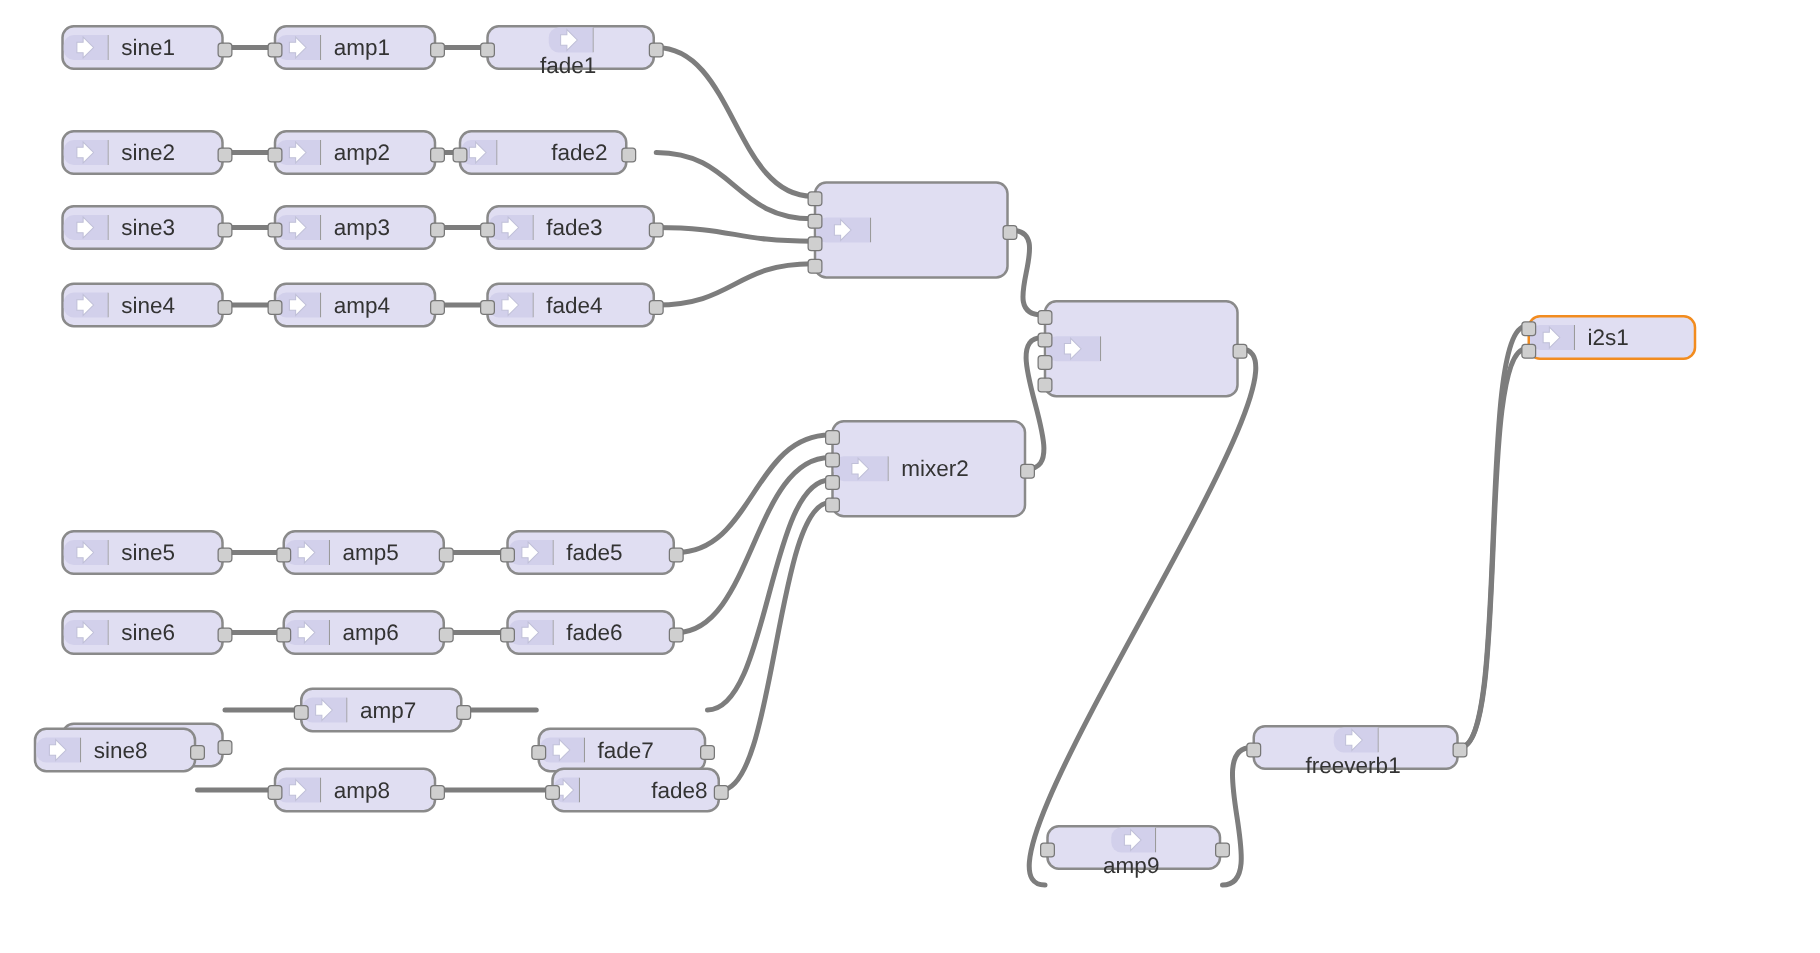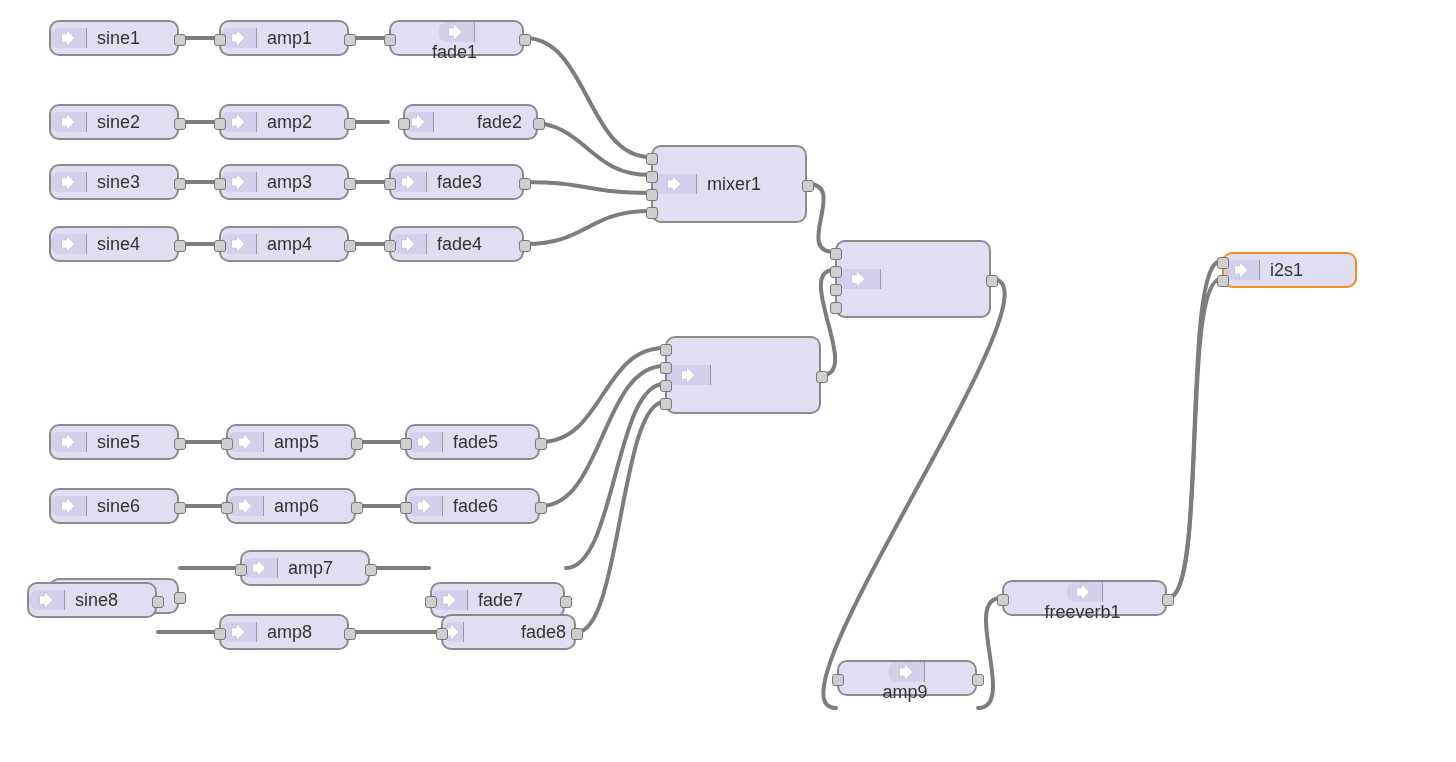--- a/index.html
+++ b/index.html
@@ -141,21 +141,21 @@
     <div class="node" style="left: 219px; top: 104px; width: 130px;">
       <div class="icon-wrap">
         <svg class="arrow-icon" viewBox="0 0 24 24">
     <path d="M3 7 h6 v-5 l10 10 -10 10 v-5 h-6 z" fill="#fff" stroke="#c0c0d8" stroke-width="1"></path>
   </svg>
       </div>
       <div class="label">amp2</div>
       <div class="port" style="left: -7px; top: 12px;"></div>
       <div class="port" style="left: 123px; top: 12px;"></div>
     </div>
-    <div class="node" style="left: 403px; top: 104px; width: 135px; gap: 33px;">
+    <div class="node" style="left: 367px; top: 104px; width: 135px; gap: 33px;">
       <div class="icon-wrap">
         <svg class="arrow-icon" viewBox="0 0 24 24">
     <path d="M3 7 h6 v-5 l10 10 -10 10 v-5 h-6 z" fill="#fff" stroke="#c0c0d8" stroke-width="1"></path>
   </svg>
       </div>
       <div class="label">fade2</div>
       <div class="port" style="left: -7px; top: 12px;"></div>
       <div class="port" style="left: 128px; top: 12px;"></div>
     </div>
     <div class="node" style="left: 49px; top: 164px; width: 130px;">
@@ -331,33 +331,33 @@
       <div class="label">fade8</div>
       <div class="port" style="left: -7px; top: 12px;"></div>
       <div class="port" style="left: 128px; top: 12px;"></div>
     </div>
     <div class="node tall" style="left: 651px; top: 145px; width: 156px;">
       <div class="icon-wrap">
         <svg class="arrow-icon" viewBox="0 0 24 24">
     <path d="M3 7 h6 v-5 l10 10 -10 10 v-5 h-6 z" fill="#fff" stroke="#c0c0d8" stroke-width="1"></path>
   </svg>
       </div>
-      <div class="label">mixer1</div>
       <div class="port" style="left: -7px; top: 6px;"></div>
       <div class="port" style="left: -7px; top: 24px;"></div>
       <div class="port" style="left: -7px; top: 42px;"></div>
       <div class="port" style="left: -7px; top: 60px;"></div>
       <div class="port" style="left: 149px; top: 33px;"></div>
     </div>
     <div class="node tall" style="left: 665px; top: 336px; width: 156px;">
       <div class="icon-wrap">
         <svg class="arrow-icon" viewBox="0 0 24 24">
     <path d="M3 7 h6 v-5 l10 10 -10 10 v-5 h-6 z" fill="#fff" stroke="#c0c0d8" stroke-width="1"></path>
   </svg>
       </div>
+      <div class="label">mixer2</div>
       <div class="port" style="left: -7px; top: 6px;"></div>
       <div class="port" style="left: -7px; top: 24px;"></div>
       <div class="port" style="left: -7px; top: 42px;"></div>
       <div class="port" style="left: -7px; top: 60px;"></div>
       <div class="port" style="left: 149px; top: 33px;"></div>
     </div>
     <div class="node tall" style="left: 835px; top: 240px; width: 156px;">
       <div class="icon-wrap">
         <svg class="arrow-icon" viewBox="0 0 24 24">
     <path d="M3 7 h6 v-5 l10 10 -10 10 v-5 h-6 z" fill="#fff" stroke="#c0c0d8" stroke-width="1"></path>

